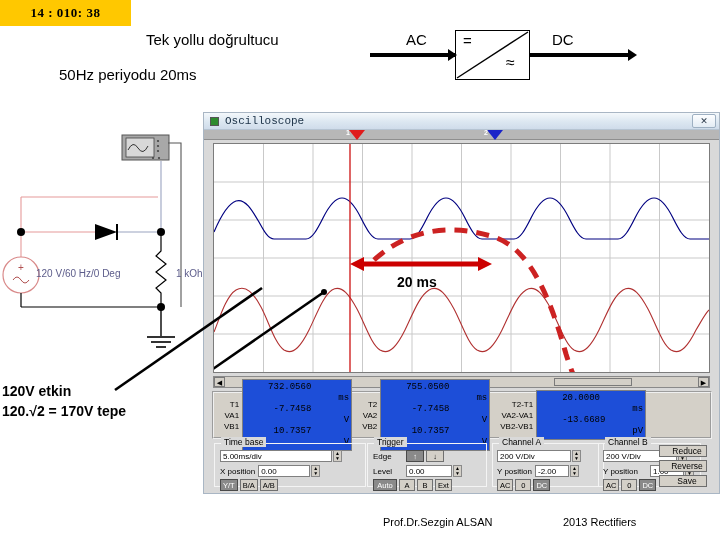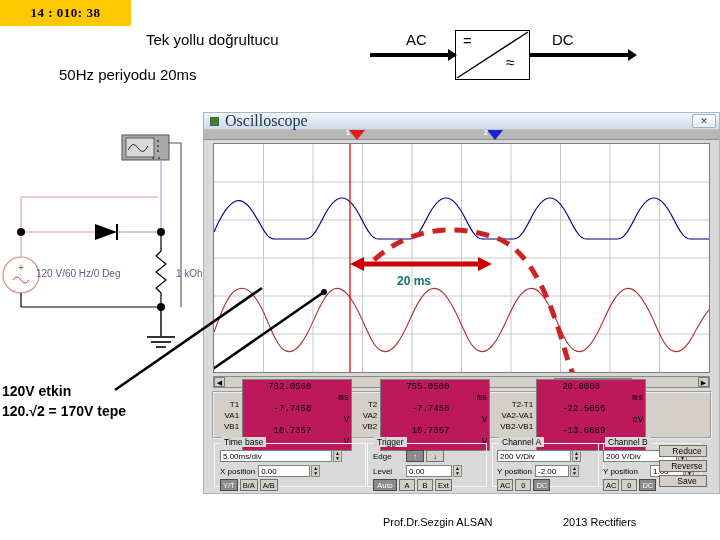--- a/index.html
+++ b/index.html
@@ -68,21 +68,21 @@
     background:linear-gradient(to bottom,#f4f8fb 0%,#dce7f1 55%,#cfdcea 100%);
     border-bottom:1px solid #b6c4d2;
     display:flex;align-items:center;
     box-sizing:border-box;
   }
   #scope-icon{
     width:9px;height:9px;margin-left:6px;margin-right:6px;
     background:#2e8b2e;border:1px solid #555;box-sizing:border-box;
     position:relative;
   }
-  #scope-title-text{font-size:16px;color:#20364b;font-family:Liberation Serif, serif;}
+  #scope-title-text{font-size:11px;color:#20364b;font-family:Liberation Mono, monospace;}
   #scope-close-btn{
     position:absolute;right:3px;top:1px;width:24px;height:14px;
     background:linear-gradient(to bottom,#fdfeff,#e3ecf4);
     border:1px solid #9eb0c2;border-radius:2px;
     display:flex;align-items:center;justify-content:center;
     font-size:9px;color:#2b3a4a;
     box-sizing:border-box;
   }
 
   
@@ -131,21 +131,21 @@
   }
   .measure-group{display:flex;align-items:center;margin-left:10px;}
   .measure-labels{
     display:flex;flex-direction:column;align-items:flex-end;
     font-size:8px;line-height:11px;font-family:"Liberation Sans",sans-serif;
     color:#000;margin-right:3px;
   }
   .measure-values{
     display:flex;flex-direction:column;align-items:flex-end;
     font-size:9px;line-height:11px;font-family:"Liberation Mono",monospace;
-    background:#be185d;border:1px solid #808080;color:#000;
+    background:#1d4ed8;border:1px solid #808080;color:#000;
     padding:2px 2px;box-sizing:border-box;width:110px;
   }
   .measure-values div{white-space:pre;}
 
   
   #controls-panel{
     position:absolute;left:8px;top:328px;width:500px;height:48px;
   }
   .ctrl-group{
     position:absolute;top:2px;height:44px;
@@ -178,22 +178,22 @@
   .side-btn{
     background:#d4d0c8;border:1px solid #6e6e6e;box-sizing:border-box;
     font-size:8.5px;color:#000;width:48px;height:12px;
     display:flex;align-items:center;justify-content:center;
     margin-bottom:3px;
     padding-left:8px;
   }
 
   
   #ann-20ms{
-    position:absolute;left:397px;top:274px;font-size:12px;font-weight:bold;
-    color:#0f766e;font-family:"Liberation Sans",sans-serif;text-align:right;
+    position:absolute;left:397px;top:274px;font-size:14px;font-weight:bold;
+    color:#000000;font-family:"Liberation Sans",sans-serif;text-align:right;
   }
   #ann-120v{
     position:absolute;left:2px;top:381px;font-size:14px;font-weight:bold;color:#000;
     line-height:20px;white-space:nowrap;
   }
   
   #footer{
     position:absolute;left:0;top:516px;width:720px;height:20px;
     font-size:11px;color:#000;
   }
@@ -399,22 +399,20 @@
 
     <div class="measure-group">
       <div class="measure-labels">
         <div>T2-T1</div>
         <div>VA2-VA1</div>
         <div>VB2-VB1</div>
       </div>
       <div class="measure-values">
         <div><span>20.0000</span>
              <span>ms</span></div>
-        <div><span>-22.5056</span>
-             <span>pV</span></div>
         <div><span>-13.6689</span>
              <span>pV</span></div>
       </div>
     </div>
   </div>
 
   <div id="controls-panel">
 
     <div class="ctrl-group" style="left:2px;width:152px;">
       <div class="ctrl-legend">Time base</div>

